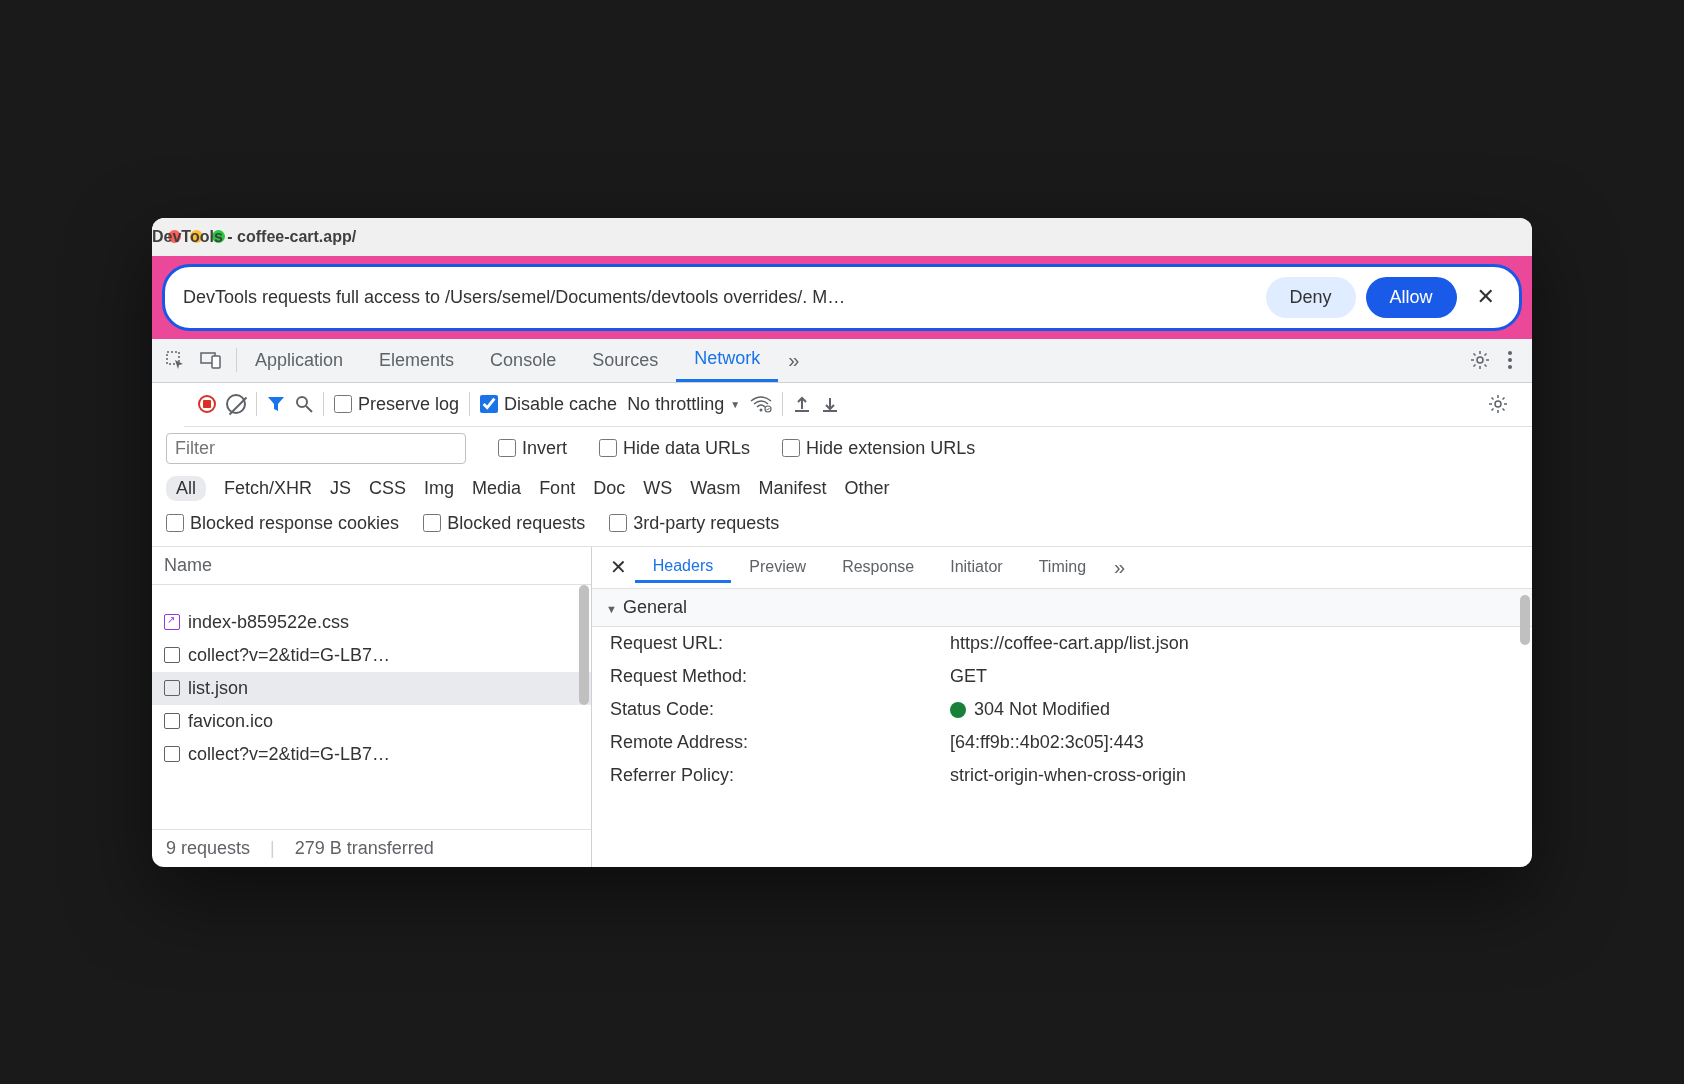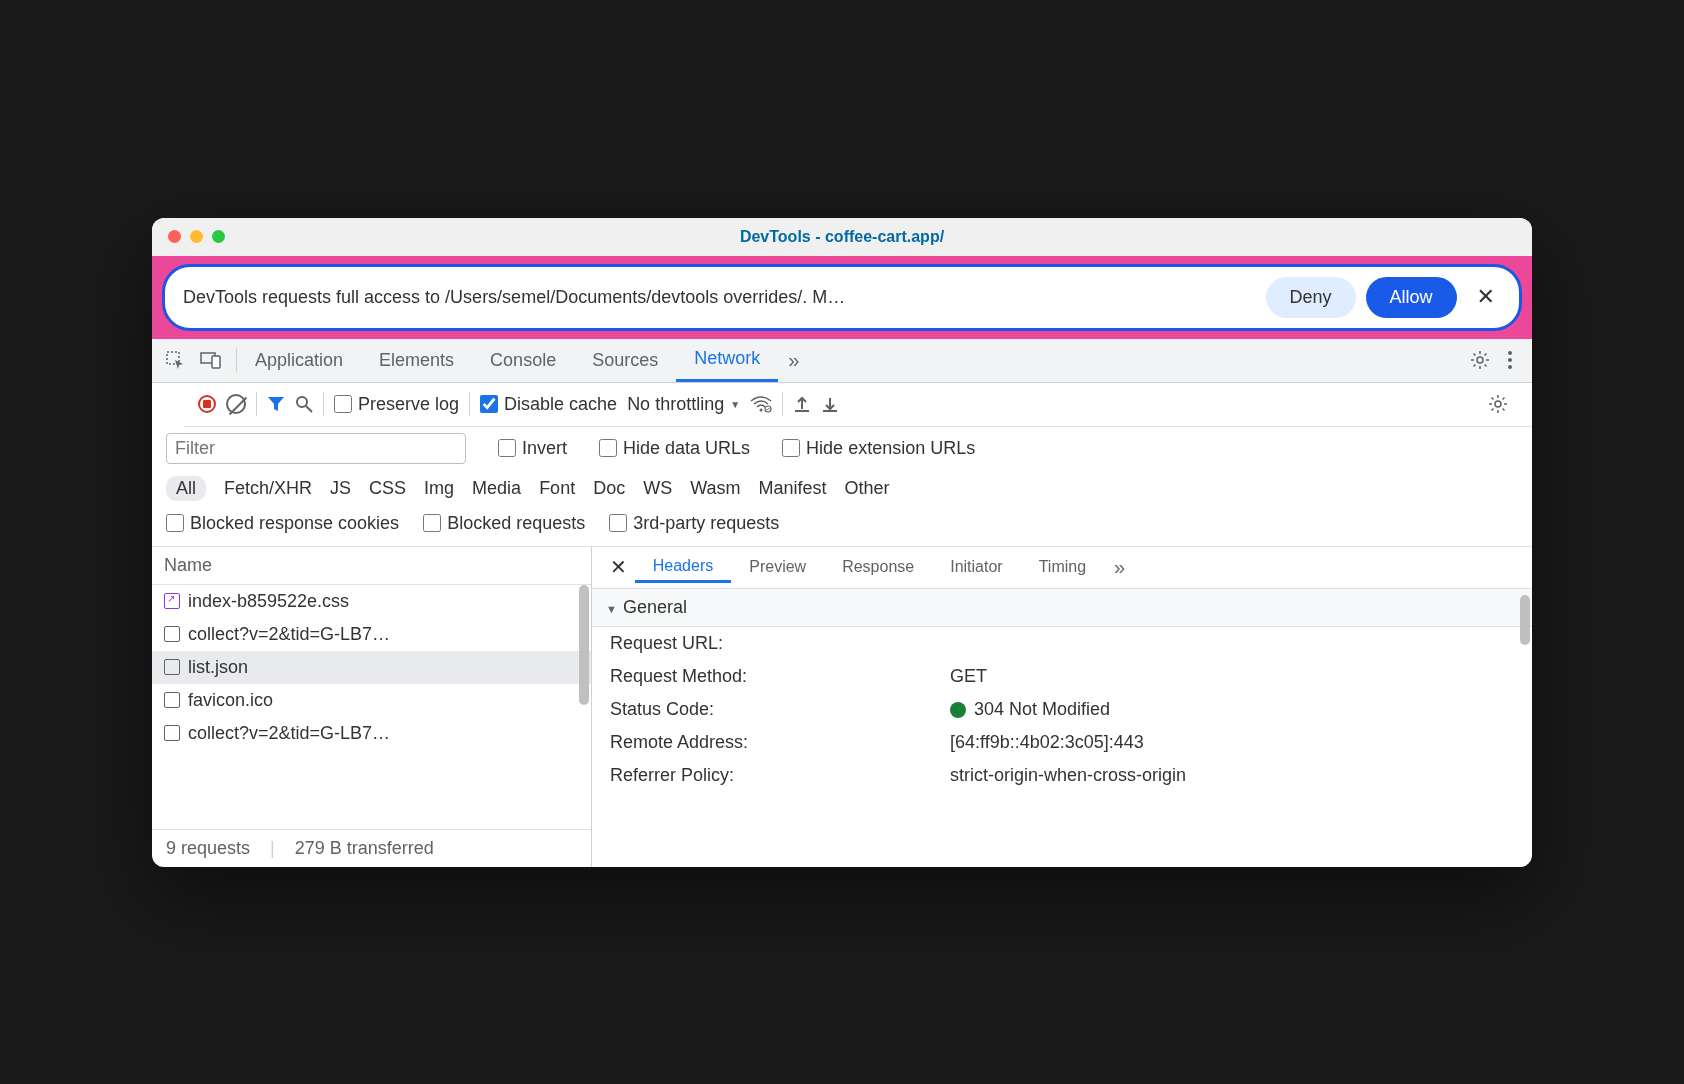--- a/index.html
+++ b/index.html
@@ -4,21 +4,21 @@
 <style>
 * { box-sizing: border-box; margin: 0; padding: 0; font-family: -apple-system, BlinkMacSystemFont, "Segoe UI", Helvetica, Arial, sans-serif; }
 body { background: #1a1a1a; display: flex; align-items: center; justify-content: center; min-height: 1084px; }
 .window { width: 1380px; background: #fff; border-radius: 12px; overflow: hidden; box-shadow: 0 30px 80px rgba(0,0,0,0.5); }
 .titlebar { background: #f0f0f0; height: 38px; display: flex; align-items: center; padding: 0 16px; position: relative; border-top-left-radius: 12px; border-top-right-radius: 12px; }
 .traffic { display: flex; gap: 9px; }
 .dot { width: 13px; height: 13px; border-radius: 50%; }
 .dot.red { background: #ff5f57; }
 .dot.yellow { background: #febc2e; }
 .dot.green { background: #28c840; }
-.title { position: absolute; left: 0; right: 0; text-align: center; font-size: 16px; font-weight: 600; color: #0369a1; pointer-events: none; }
+.title { position: absolute; left: 0; right: 0; text-align: left; font-size: 16px; font-weight: 600; color: #404040; pointer-events: none; }
 .banner-wrap { padding: 8px 10px; background: #ec4899; }
 .banner { border: 3px solid #1a57e8; border-radius: 28px; padding: 10px 18px; display: flex; align-items: center; background: #fff; }
 .banner-text { flex: 1; font-size: 18px; color: #333; white-space: nowrap; overflow: hidden; text-overflow: ellipsis; padding-right: 12px; }
 .btn { border: none; border-radius: 22px; padding: 10px 24px; font-size: 18px; font-weight: 500; cursor: pointer; }
 .btn-deny { background: #e0ecff; color: #333; margin-right: 10px; }
 .btn-allow { background: #1a5ae8; color: #fff; margin-right: 14px; }
 .close-x { font-size: 22px; cursor: pointer; padding: 0 6px; color: #333; }
 .tabs { background: #f1f3f4; height: 44px; display: flex; align-items: center; padding: 0 12px; border-bottom: 1px solid #d0d0d0; }
 .tab-icon { width: 22px; height: 22px; margin-right: 14px; cursor: pointer; color: #5f6368; display: flex; align-items: center; justify-content: center; }
 .tab { padding: 0 18px; font-size: 18px; color: #5f6368; height: 44px; display: flex; align-items: center; cursor: pointer; }
@@ -43,21 +43,21 @@
 .select::after { content: "▼"; font-size: 10px; color: #5f6368; }
 .wifi { font-size: 18px; color: #5f6368; cursor: pointer; position: relative; }
 .updown { font-size: 18px; color: #5f6368; cursor: pointer; }
 .filter-row { padding: 6px 14px; display: flex; align-items: center; gap: 32px; flex-wrap: wrap; }
 .filter-input { width: 300px; padding: 4px 8px; border: 1px solid #c0c0c0; border-radius: 4px; font-size: 18px; color: #777; }
 .type-row { padding: 6px 14px; display: flex; align-items: center; gap: 18px; font-size: 18px; color: #333; flex-wrap: wrap; }
 .pill { background: #e8eaed; border-radius: 10px; padding: 2px 10px; cursor: pointer; }
 .chip { cursor: pointer; }
 .block-row { padding: 6px 14px 12px; display: flex; gap: 24px; border-bottom: 1px solid #e0e0e0; }
 .split { display: flex; height: 320px; }
-.left { width: 440px; border-right: 1px solid #d0d0d0; display: flex; flex-direction: column; position: relative; }
+.left { width: 440px; border-right: 1px solid #d0d0d0; display: flex; flex-direction: column; position: relative; gap: 21px; }
 .left-head { font-size: 18px; color: #5f6368; padding: 8px 12px; border-bottom: 1px solid #e0e0e0; }
 .left-list { flex: 1; overflow: auto; }
 .row { display: flex; align-items: center; gap: 8px; padding: 6px 12px; font-size: 18px; color: #333; cursor: pointer; white-space: nowrap; overflow: hidden; text-overflow: ellipsis; }
 .row.selected { background: #e8eaed; }
 .file-icon { width: 16px; height: 16px; border: 1.5px solid #5f6368; border-radius: 2px; flex-shrink: 0; }
 .file-icon.css { border-color: #9334e6; position: relative; }
 .file-icon.css::after { content: "↗"; position: absolute; font-size: 10px; color: #9334e6; left: 2px; top: -1px; }
 .row-text { overflow: hidden; text-overflow: ellipsis; }
 .left-scroll { position: absolute; right: 2px; top: 38px; width: 10px; height: 120px; background: #c0c0c0; border-radius: 5px; }
 .status { border-top: 1px solid #e0e0e0; padding: 8px 14px; font-size: 18px; color: #5f6368; display: flex; gap: 20px; }
@@ -274,20 +274,21 @@
         <div class="rtab active">Headers</div>
         <div class="rtab">Preview</div>
         <div class="rtab">Response</div>
         <div class="rtab">Initiator</div>
         <div class="rtab">Timing</div>
         <div class="chev">»</div>
       </div>
       <div class="section-head">General</div>
       <div class="kv">
           <div class="k">Request URL:</div>
+          <div class="v">https://coffee-cart.app/list.json</div>
         </div>
       <div class="kv">
           <div class="k">Request Method:</div>
           <div class="v">GET</div>
         </div>
       <div class="kv">
           <div class="k">Status Code:</div>
           <div class="v"><span class="status-dot"></span><span>304 Not Modified</span></div>
         </div>
       <div class="kv">

